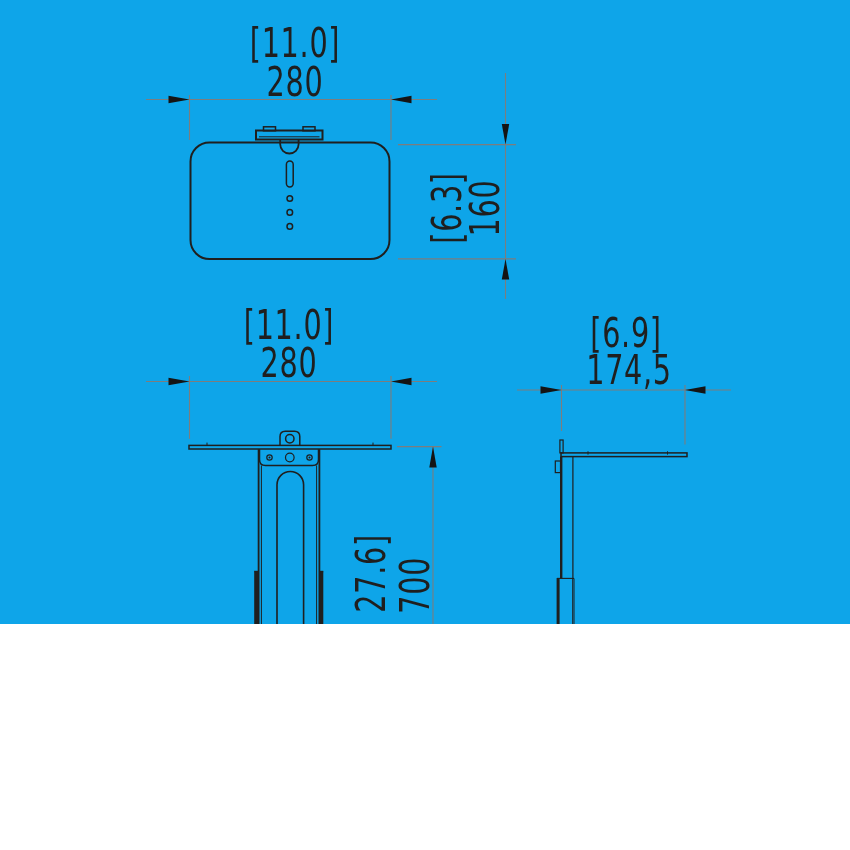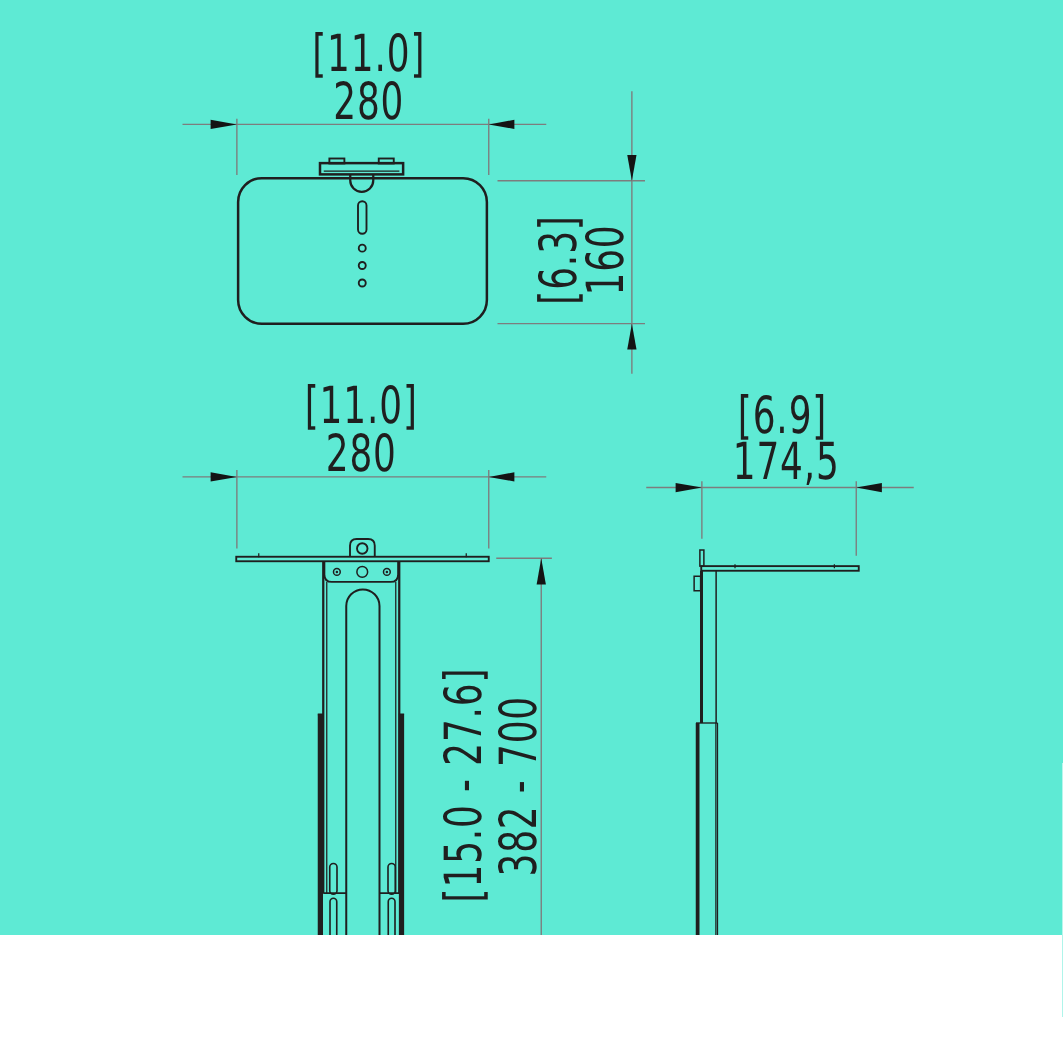--- a/index.html
+++ b/index.html
@@ -1,16 +1,16 @@
 <!DOCTYPE html>
 <html><head>
 <meta charset="utf-8">
 <style>
   html,body{margin:0;padding:0;background:#fff;}
-  #stage{position:relative;width:850px;height:748px;background:#5eead4;overflow:hidden;
+  #stage{position:relative;width:850px;height:624px;background:#0ea5e9;overflow:hidden;
          font-family:"DejaVu Sans",sans-serif;text-align:center;}
   #stage svg{position:absolute;left:0;top:0;}
   .obj{stroke:#1f1f1f;fill:none;}
   .dim{stroke:#7d7d7d;stroke-width:1.1;fill:none;}
   .arr{fill:#141414;stroke:none;}
   .dot{fill:#1f1f1f;stroke:none;}
   .dim-label{position:absolute;font-size:41px;line-height:1;color:#1f1f1f;
              white-space:nowrap;letter-spacing:1px;
              transform:translate(-50%,-50%) scaleX(0.70);}
   .dim-label.rot{transform:translate(-50%,-50%) rotate(-90deg) scaleX(0.70);}

